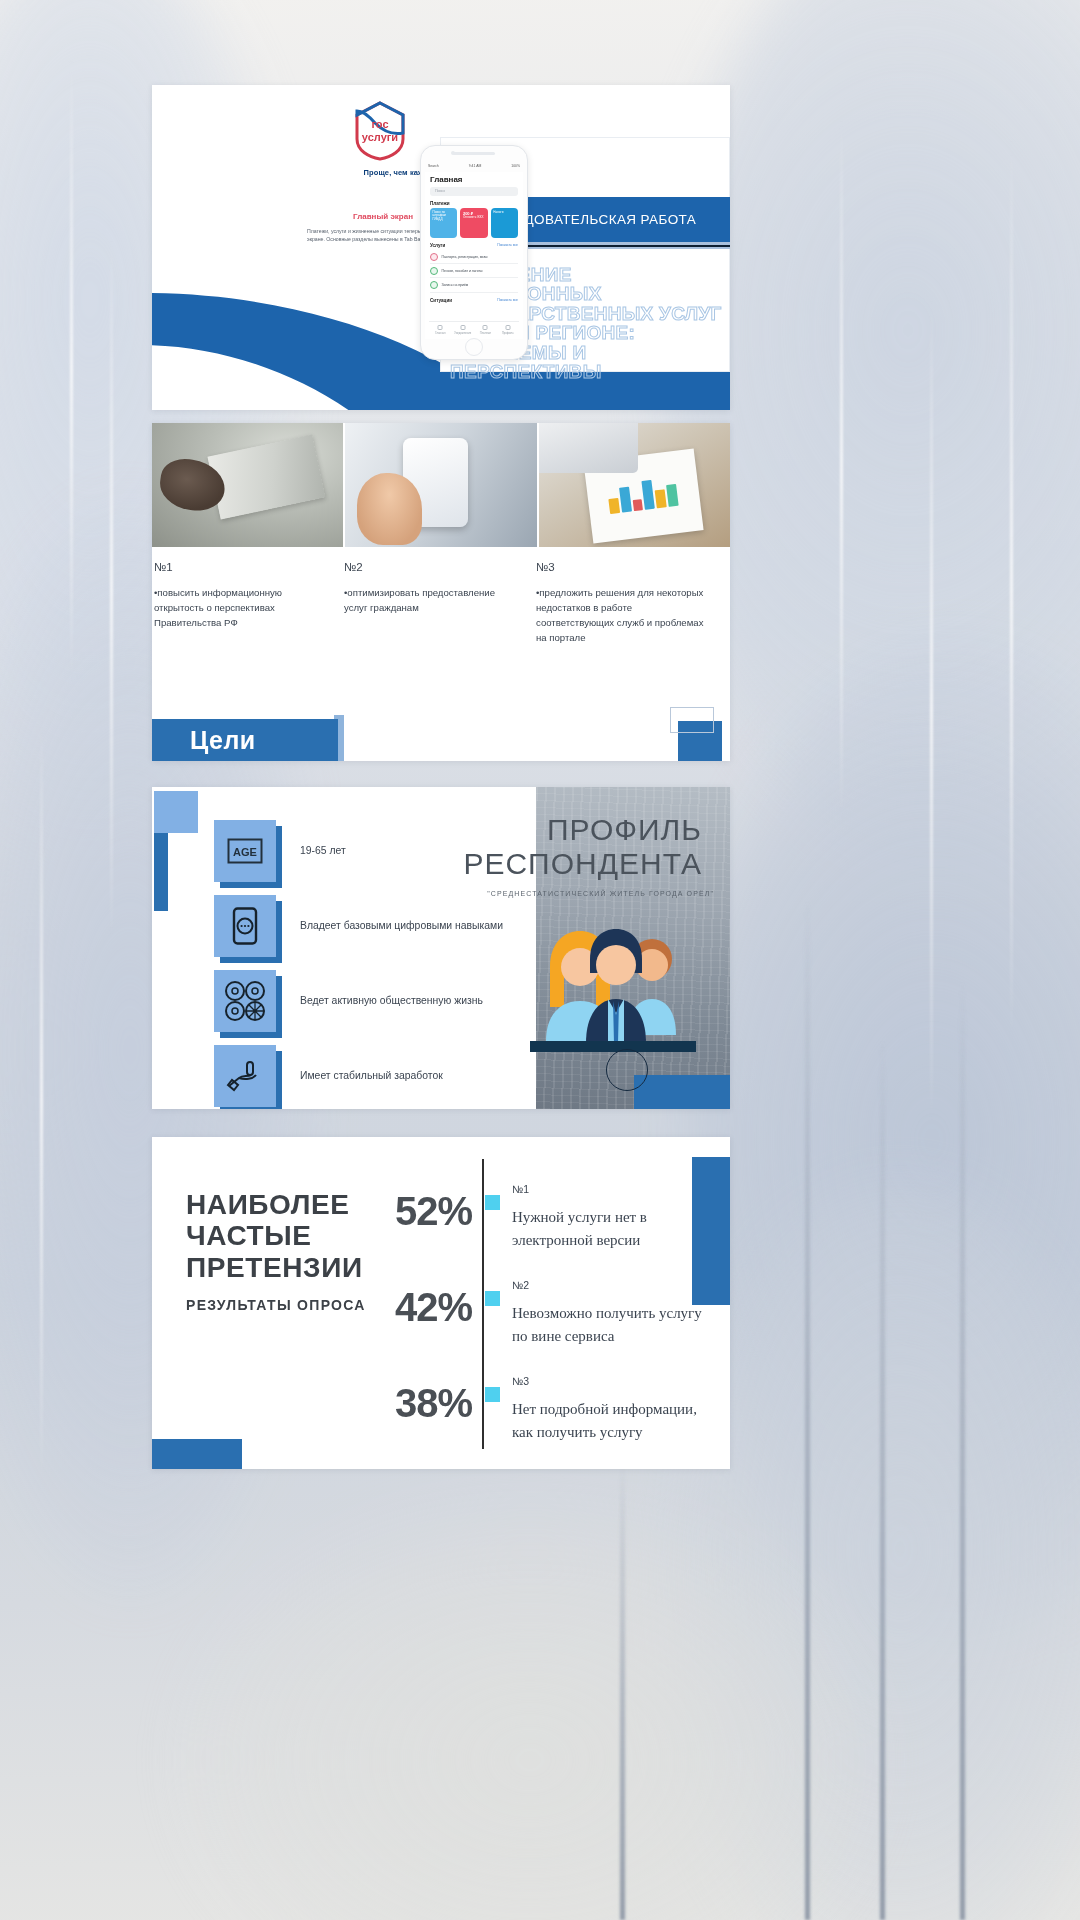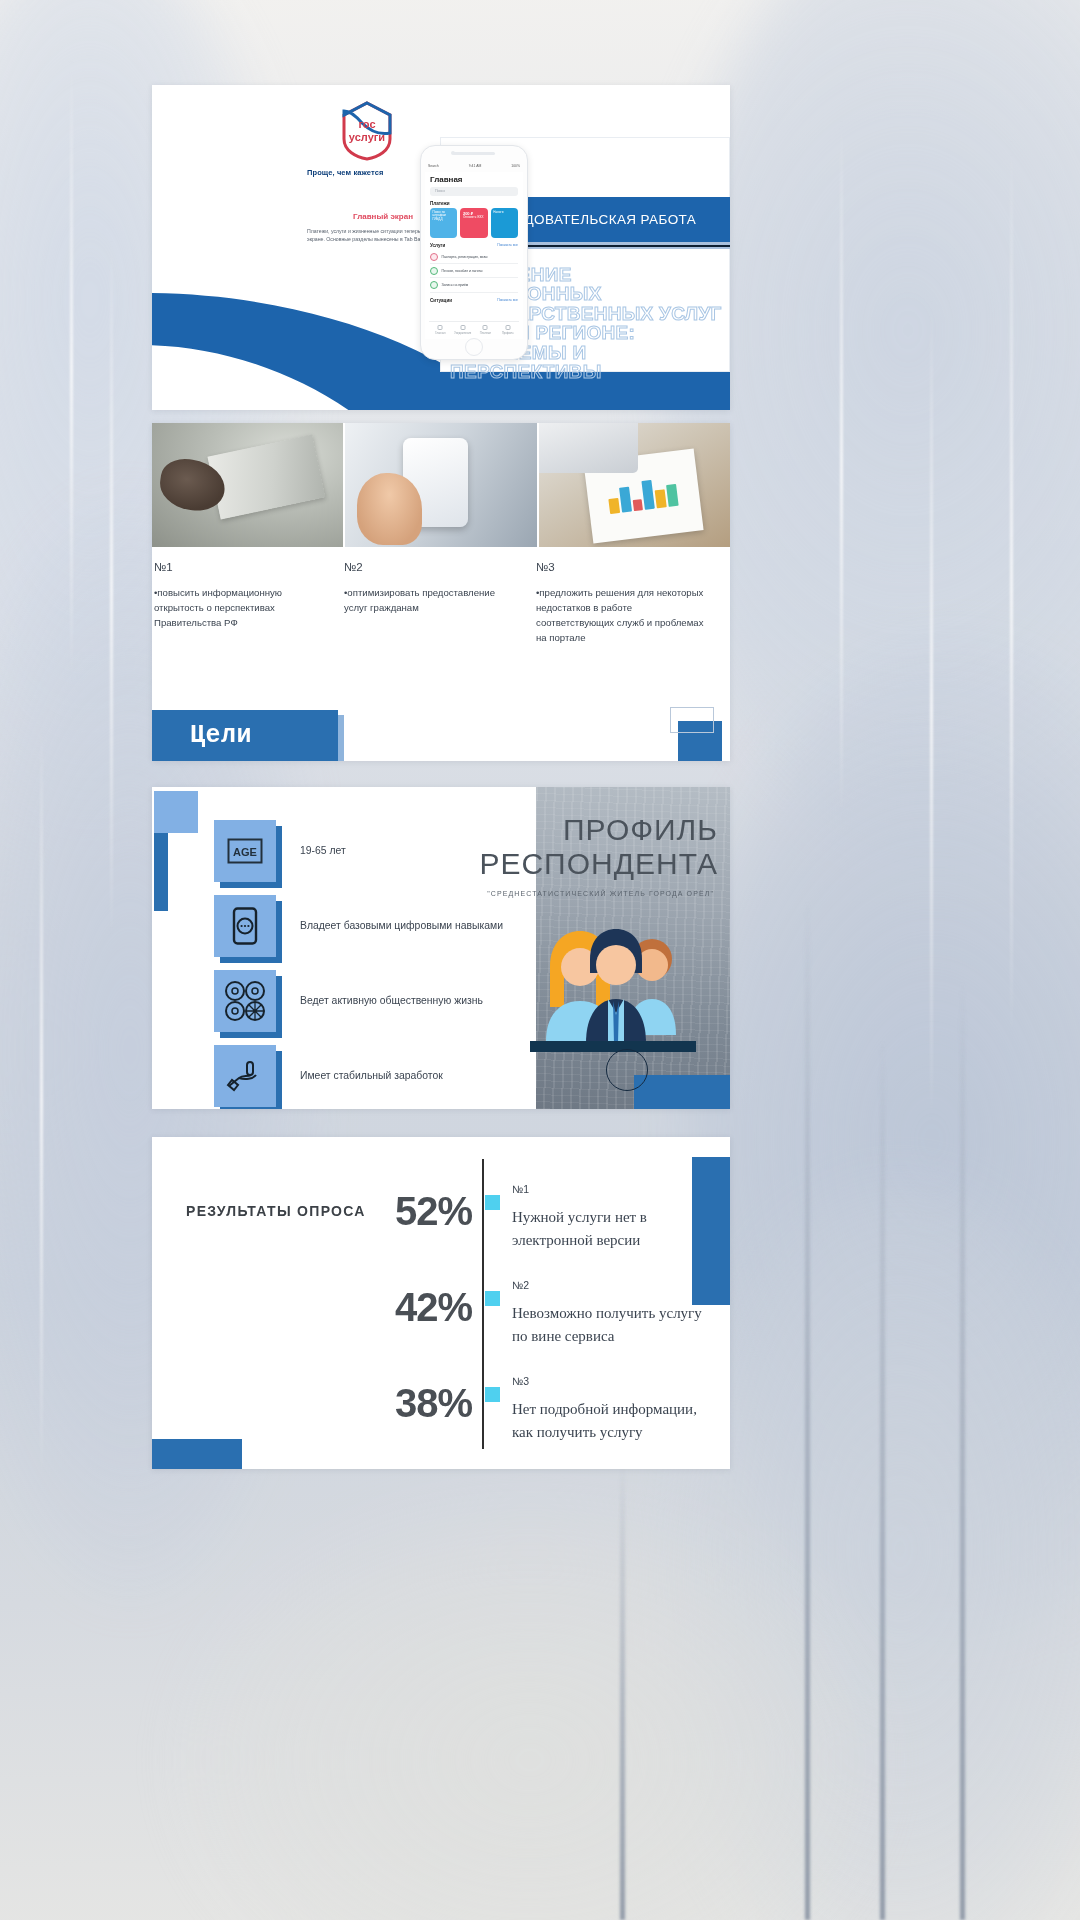--- a/index.html
+++ b/index.html
@@ -53,21 +53,21 @@
     background:#1d64ac;
     clip-path: path("M 0 92 C 120 92 250 160 300 260 L 420 260 L 420 215 C 360 120 200 40 0 40 Z");
   }
   .s1-blue-bar {
     position:absolute; left:222px; bottom:0; width:360px; height:38px; background:#1d64ac;
   }
   .s1-right-panel {
     position:absolute; left:288px; top:52px; width:290px; height:235px;
     background:#ffffff; border:1px solid #e9edf2;
   }
-  .logo-wrap { position:absolute; left:155px; top:16px; width:120px; text-align:left; }
+  .logo-wrap { position:absolute; left:168px; top:16px; width:120px; text-align:right; }
   .logo-mark { position:relative; width:54px; height:60px; margin:0 auto; }
   .logo-tag { font-size:7.5px; color:#0b3d79; font-weight:700; margin-top:7px; letter-spacing:.1px; }
   .hdr-banner-shadow {
     position:absolute; left:291px; top:118px; width:288px; height:44px;
     border-left:2px solid #0d1f33; border-bottom:2px solid #0d1f33;
   }
   .hdr-banner-light {
     position:absolute; left:295px; top:120px; width:286px; height:44px; background:#a9c0dd;
   }
   .hdr-banner {
@@ -132,38 +132,38 @@
   .img-chart::after { content:""; position:absolute; left:-6%; top:-8%; width:58%; height:48%;
       background:linear-gradient(160deg,#f4f5f6,#c9ced4); border-radius:5px; }
   .mini-bars { position:absolute; left:36%; top:44%; width:36%; height:26%; display:flex; align-items:flex-end; gap:2px; transform:rotate(-7deg); z-index:2;}
   .mini-bars i { flex:1; display:block; border-radius:1px; }
 
   .s2-cols { display:flex; padding:14px 0 0 0; }
   .s2-col { width:192px; padding-right:18px; }
   .s2-col:first-child { padding-left:2px; }
   .col-num { font-size:11.5px; color:#3b4450; margin-bottom:12px; }
   .col-txt { font-size:9.6px; line-height:1.58; color:#3b4450; }
-  .s2-cta { position:absolute; left:0; bottom:0; width:186px; height:51px; background:#2a6fb0;
-            display:flex; align-items:center;font-family:Liberation Mono, monospace; }
+  .s2-cta { position:absolute; left:0; bottom:0; width:186px; height:42px; background:#2a6fb0;
+            display:flex; align-items:center; }
   .s2-cta-shadow { position:absolute; left:182px; bottom:0; width:10px; height:46px; background:#8fb4dc; }
   .s2-cta span { color:#fff; font-size:25px; font-weight:700; padding-left:38px; letter-spacing:.5px; }
   .s2-corner-a { position:absolute; right:8px; bottom:0; width:44px; height:40px; background:#2a6fb0; }
   .s2-corner-b { position:absolute; right:16px; bottom:28px; width:44px; height:26px; border:1px solid #b9c8da; background:transparent;}
 
   
   .s3 { height: 322px; margin-top:26px; }
   .s3-grayphoto { position:absolute; right:0; top:0; width:194px; height:100%;
      background: linear-gradient(185deg,#b5bdc5 0%, #9fa8b2 35%, #7f8a96 70%, #6e7884 100%); }
   .s3-grayphoto::after { content:""; position:absolute; inset:0;
      background:
        repeating-linear-gradient(92deg, rgba(255,255,255,.10) 0 2px, rgba(255,255,255,0) 2px 9px),
        repeating-linear-gradient(2deg, rgba(255,255,255,.07) 0 1px, rgba(255,255,255,0) 1px 7px); }
   .s3-tab-light { position:absolute; left:2px; top:4px; width:44px; height:42px; background:#82b0e4; }
   .s3-tab-dark  { position:absolute; left:2px; top:46px; width:14px; height:78px; background:#2a6fb0; }
-  .s3-title { position:absolute; right:12px; top:26px; width:300px; text-align:right;
+  .s3-title { position:absolute; right:28px; top:26px; width:300px; text-align:right;
               font-size:30px; line-height:1.12; color:#4b535c; letter-spacing:1px; z-index:3; }
   .s3-sub { position:absolute; right:16px; top:102px; width:300px; text-align:right;
             font-size:7px; line-height:1.5; color:#5a636d; letter-spacing:1.1px; z-index:3; }
   .s3-list { position:absolute; left:62px; top:26px; width:300px; }
   .s3-item { display:flex; align-items:center; height:75px; }
   .s3-badge { position:relative; width:62px; height:62px; flex:0 0 auto; }
   .s3-badge .bk { position:absolute; left:6px; top:6px; width:62px; height:62px; background:#2a6fb0; }
   .s3-badge .fr { position:absolute; left:0; top:0; width:62px; height:62px; background:#82b0e4;
                   display:flex; align-items:center; justify-content:center; }
   .s3-label { font-size:10.4px; line-height:1.45; color:#3b4450; margin-left:24px; }
@@ -434,20 +434,21 @@
     <div class="s3-circle"></div>
     <div class="s3-blue-blk"></div>
   </section>
 
   <section class="slide s4">
     <div class="s4-right-blk"></div>
     <div class="s4-bottom-blk"></div>
     <div class="s4-divider"></div>
 
     <div class="s4-head">
+      <h2>НАИБОЛЕЕ ЧАСТЫЕ ПРЕТЕНЗИИ</h2>
       <p>РЕЗУЛЬТАТЫ ОПРОСА</p>
     </div>
 
     <div class="s4-pcts">
       <div class="pct-row">
         <span class="pct">52%</span>
         <span class="pct-sq"></span>
       </div>
       <div class="pct-row">
         <span class="pct">42%</span>

